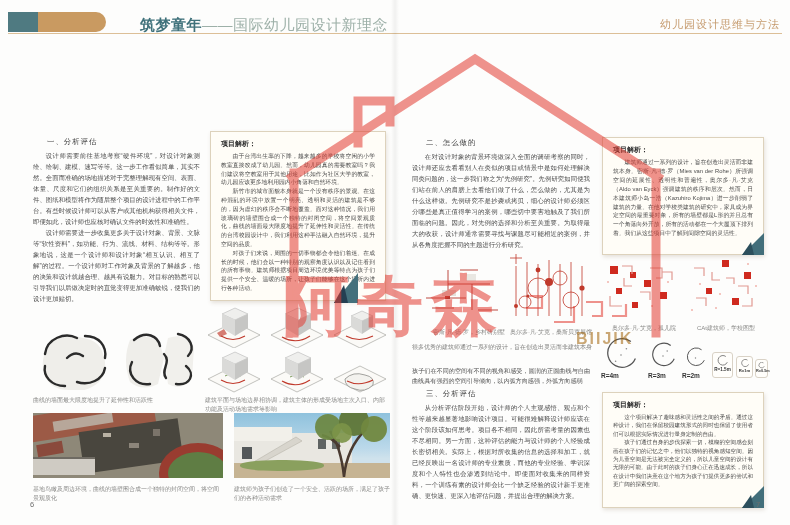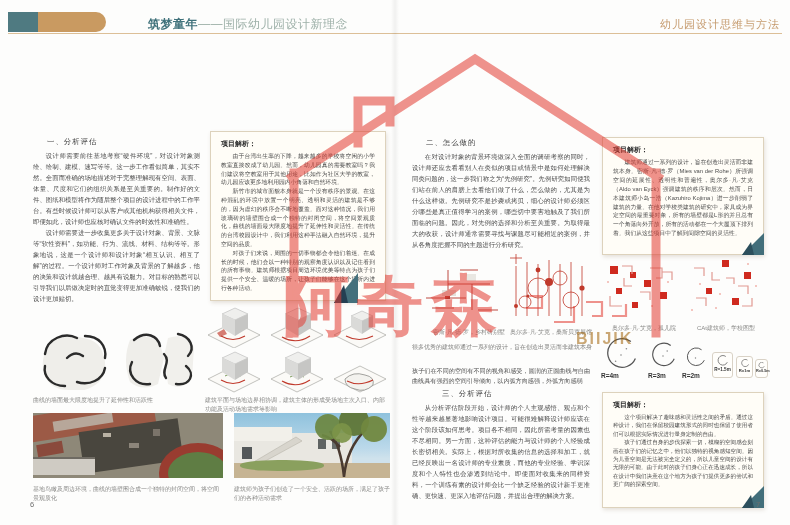--- a/index.html
+++ b/index.html
@@ -4,21 +4,21 @@
 <style>
   html,body{margin:0;padding:0;}
   body{font-family:"Liberation Sans","DejaVu Sans",sans-serif;background:#e9e8e5;}
   #spread{position:relative;width:790px;height:525px;background:#fdfdfc;overflow:hidden;margin:0 auto;}
   .abs{position:absolute;}
   
   .fold{left:391px;top:0;width:8px;height:525px;background:linear-gradient(90deg,rgba(0,0,0,0) 0%,rgba(0,0,0,.05) 50%,rgba(0,0,0,0) 100%);}
   
   .hd-teal{left:8px;top:12px;width:30px;height:20px;background:#4f7a81;}
   .hd-tan{left:38px;top:12px;width:68px;height:20px;background:#c99a61;border-radius:0 11px 11px 0;}
-  .hd-title{left:148px;top:16px;font-size:12px;letter-spacing:.5px;white-space:nowrap;}
+  .hd-title{left:140px;top:16px;font-size:15px;letter-spacing:.5px;white-space:nowrap;}
   .hd-title .b{color:#40727b;font-weight:bold;}
   .hd-title .r{color:#9db0a8;}
   .hd-right{right:10px;top:17px;font-size:11px;color:#c59a6d;letter-spacing:1px;}
   .hd-rule{left:8px;top:33px;width:774px;height:1px;background:#dcbf97;}
   
   .sec-h{font-size:7.4px;color:#3d3d3d;letter-spacing:1px;}
   .body-text{font-size:6.4px;line-height:11px;color:#4c4c4c;text-align:justify;}
   .body-text p{margin:0;text-indent:2em;}
   .cap{font-size:6px;line-height:8.5px;color:#8a8a88;}
   .pagenum{font-size:7.5px;color:#6e6e6e;}
@@ -220,21 +220,21 @@
     </g>
   </svg>
   <div class="abs cap" style="left:424px;top:328px;width:90px;text-align:center;">密斯·凡·德·罗，乡村砖别墅</div>
   <div class="abs cap" style="left:508px;top:328px;width:86px;text-align:center;">奥尔多·凡·艾克，桑斯贝克展馆</div>
   <div class="abs cap" style="left:412px;top:343px;width:180px;color:#7c7c7a;">很多优秀的建筑师通过一系列的设计，旨在创造出灵活而非建筑本身</div>
 
   <div class="abs body-text" style="left:412px;top:366px;width:178px;font-size:6.1px;line-height:9.8px;">
     <p style="text-indent:0;">孩子们在不同的空间有不同的视角和感受，圆润的正圆曲线与自由曲线具有强烈的空间引导倾向，以内弧方向感强，外弧方向感弱</p>
   </div>
 
-  <div class="abs sec-h" style="left:426px;top:389px;margin-left:16px;">三、分析评估</div>
+  <div class="abs sec-h" style="left:426px;top:389px;">三、分析评估</div>
   <div class="abs body-text" style="left:412px;top:402px;width:178px;">
     <p>从分析评估阶段开始，设计师的个人主观感悟、观点和个性等越来越显著地影响设计项目。可能很难解释设计师应该在这个阶段该如何思考。项目各不相同，因此所需考量的因素也不尽相同。另一方面，这种评估的能力与设计师的个人经验成长密切相关。实际上，根据对所收集的信息的选择和加工，就已经反映出一名设计师的专业素质，而他的专业经验、学识深度和个人特性也会渗透到结论中。即使面对收集来的同样资料，一个训练有素的设计师会比一个缺乏经验的设计新手更准确、更快速、更深入地评估问题，并提出合理的解决方案。</p>
   </div>
 
   <div class="abs abox abox-r" style="left:602px;top:137px;width:162px;height:118px;">
     <div class="t">项目解析：</div>
     <p>建筑师通过一系列的设计，旨在创造出灵活而非建筑本身。密斯·凡·德·罗（Mies van der Rohe）所强调空间的延展性、透明性和普遍性，奥尔多·凡·艾克（Aldo van Eyck）强调建筑的秩序和层次。然而，日本建筑师小岛一浩（Kazuhiro Kojima）进一步削弱了建筑的力量。在他对学校类建筑的研究中，家具成为界定空间的最重要对象，所有的墙壁都是L形的并且总有一个角落向外开放，所有的活动都在一个大屋顶下排列着。我们从这些项目中了解到间隙空间的灵活性。</p>
   </div>
   <svg class="abs" style="left:742px;top:233px;" width="22" height="22" viewBox="0 0 22 22">
     <polygon points="0,22 22,0 22,22" fill="#426e7a"></polygon>

